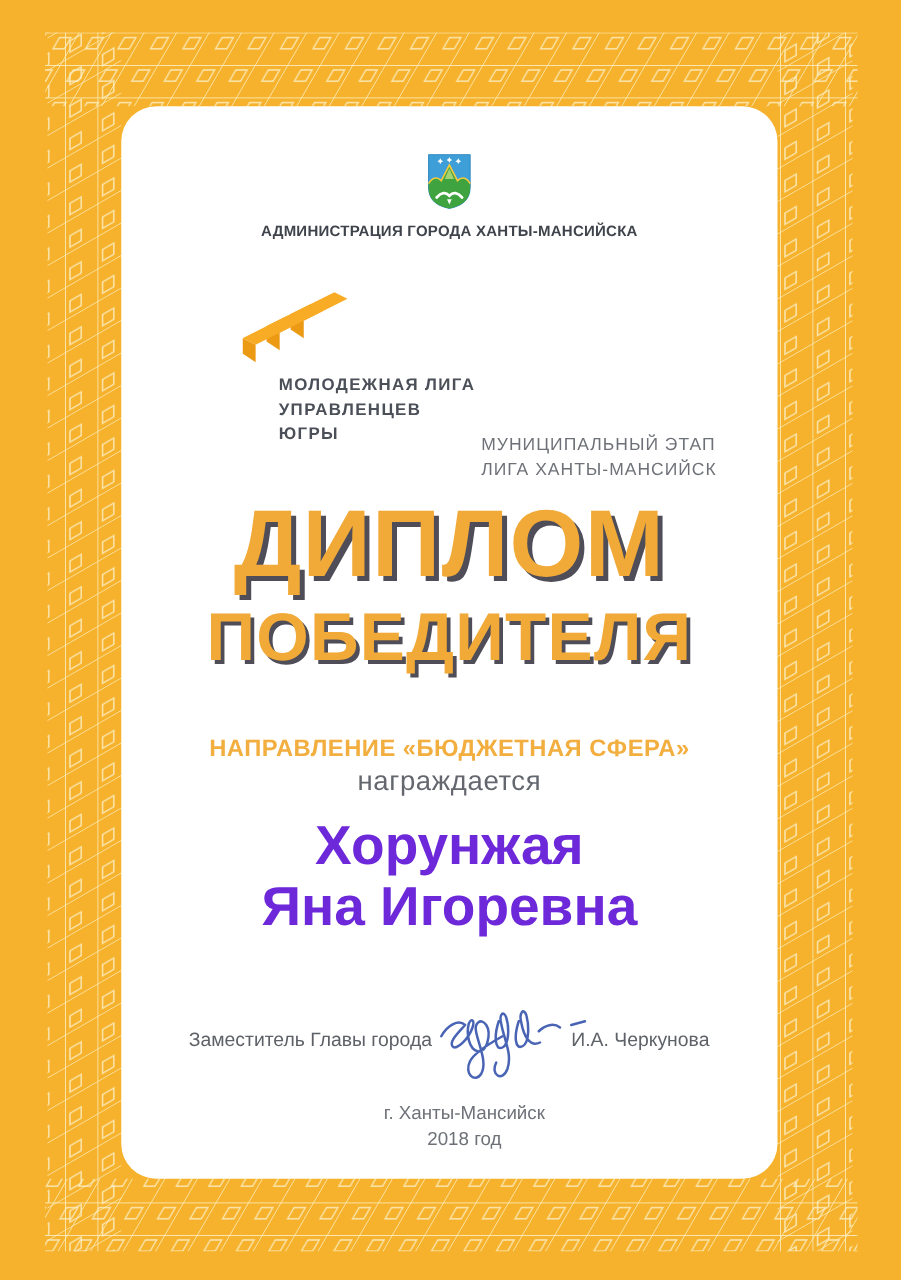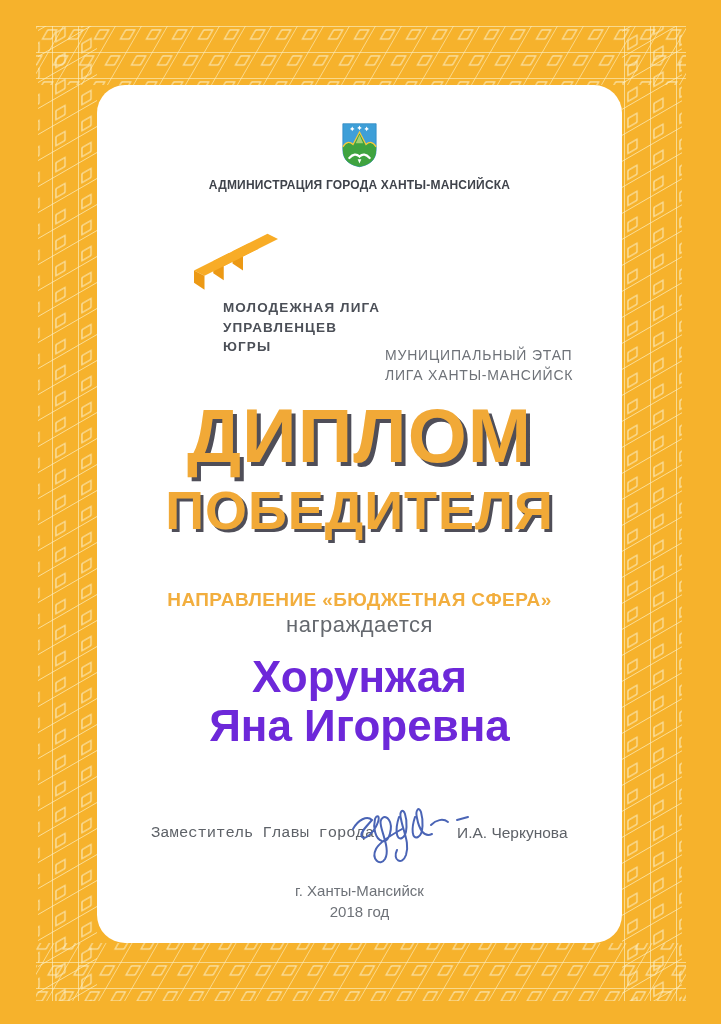--- a/index.html
+++ b/index.html
@@ -27,25 +27,25 @@
   .stage-block{left:288px;top:261px;font-size:14px;line-height:19.5px;letter-spacing:.8px;color:#6E7278;}
 
   .title-block{top:311px;color:#F1A937;font-weight:800;text-align:center;}
   .title-line1{font-size:76px;line-height:80px;letter-spacing:1px;text-shadow:4px 4px 0 #4F4E58;}
   .title-line2{font-size:54px;line-height:68px;letter-spacing:1px;text-shadow:3px 3px 0 #4F4E58;}
 
   .category-line{top:478px;font-size:19px;font-weight:700;letter-spacing:.4px;color:#F2AE3E;margin-top:26px;}
   .awarded-line{top:527px;font-size:22px;letter-spacing:.5px;color:#64686E;}
   .recipient-block{top:567px;font-size:44px;line-height:49px;font-weight:bold;color:#6d28d9;}
 
-  .sig-label{left:54px;top:739px;font-size:15.5px;color:#5E6268;font-family:Liberation Mono, monospace;}
+  .sig-label{left:54px;top:739px;font-size:15.5px;color:#5E6268;}
   .sig-svg{left:250px;top:710px;width:125px;height:78px;}
   .sig-name{left:360px;top:739px;font-size:15.5px;color:#5E6268;}
 
-  .footer-block{top:795px;font-size:15px;line-height:21px;color:#6E7278;}
+  .footer-block{top:795px;font-size:15px;line-height:21px;color:#6E7278;padding-left:12px;}
 </style>
 </head>
 <body>
 
 <div class="page">
 
   <svg class="border-pattern" width="721" height="1024" viewBox="0 0 721 1024" aria-hidden="true">
     <defs>
       <pattern id="latA" width="26" height="26" patternUnits="userSpaceOnUse" patternTransform="skewX(-30)">
         <path d="M0 0H26M0 0V26" fill="none" stroke="#FBEEC2" stroke-width="1.3" opacity="0.95"></path>

